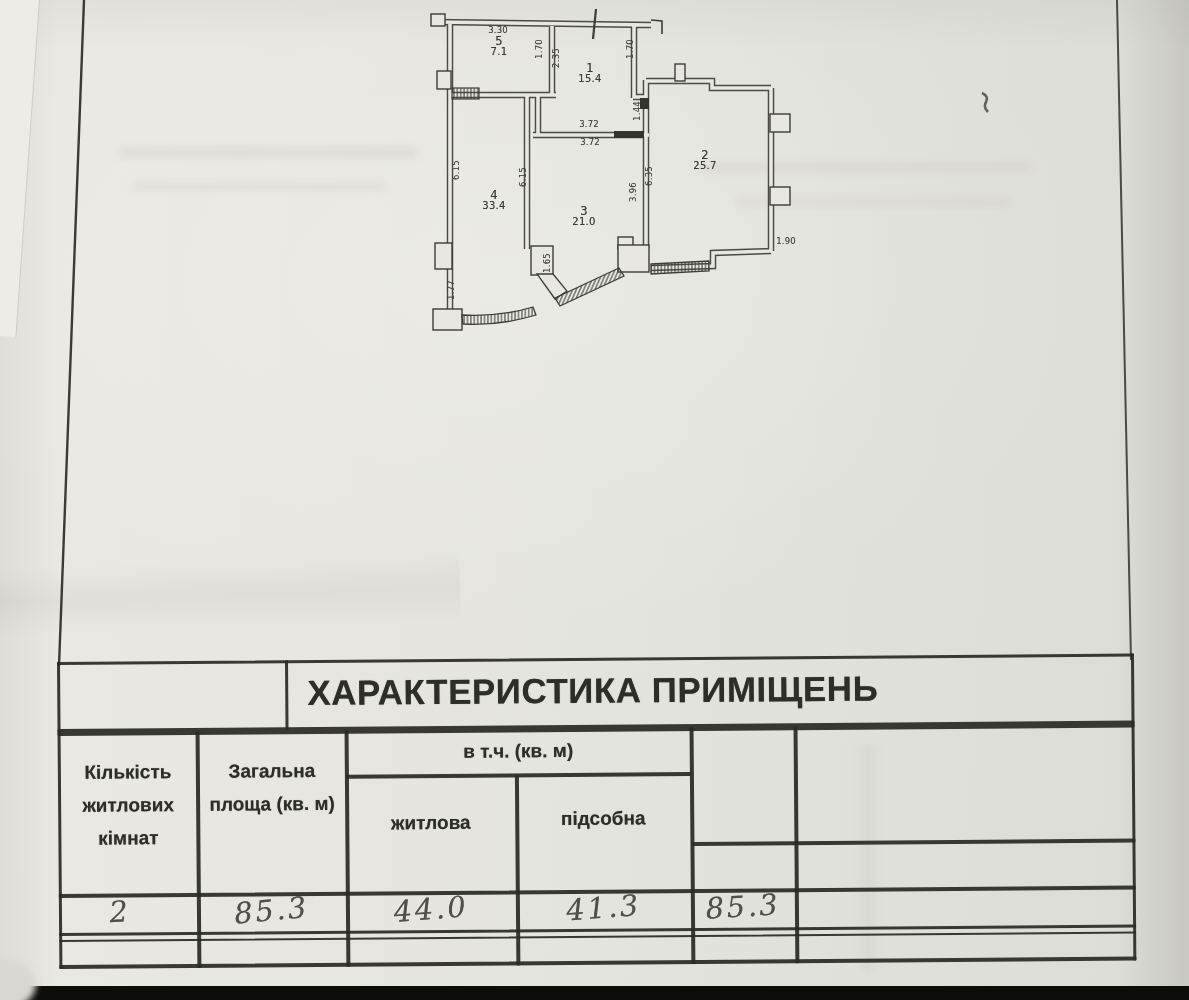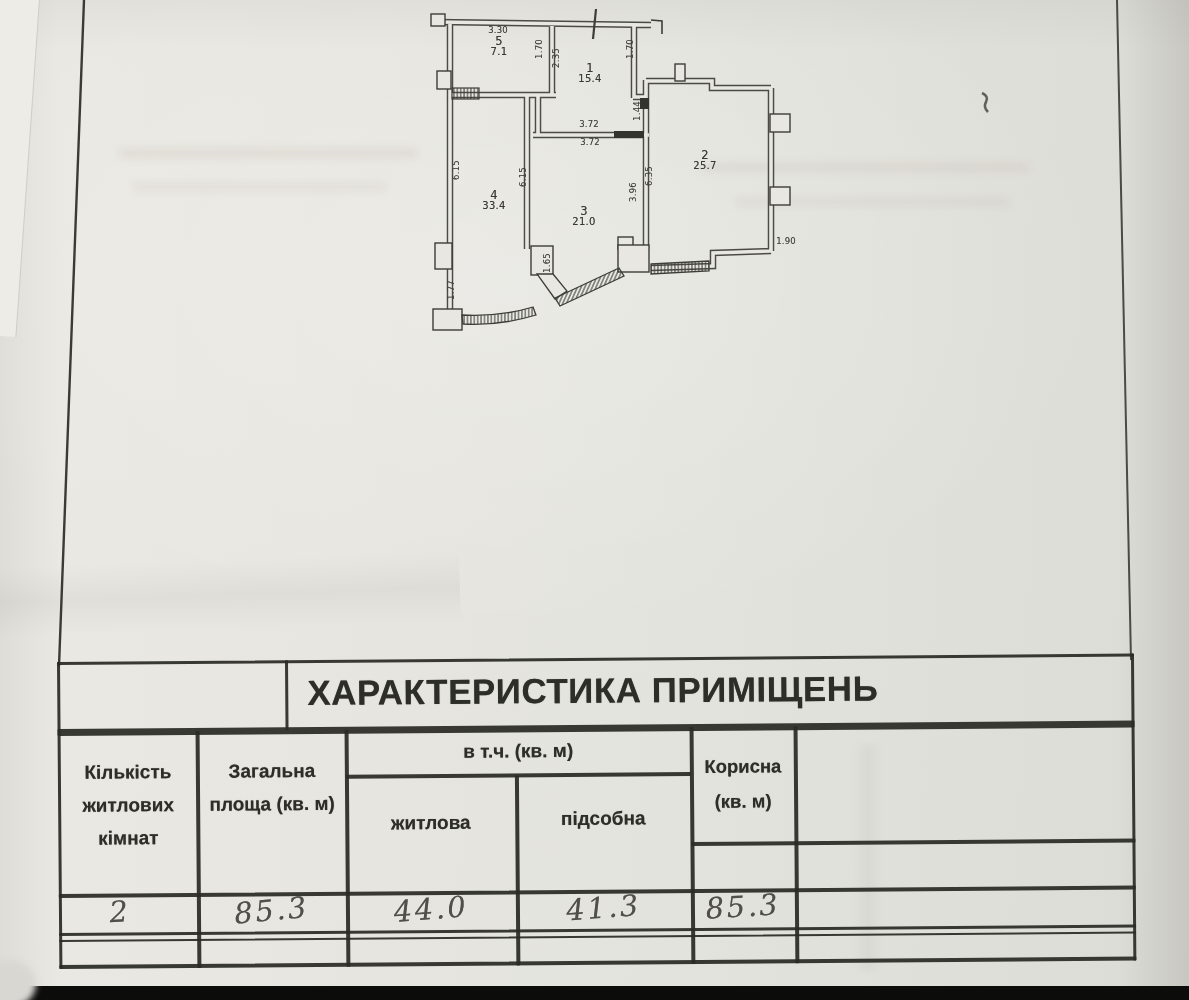--- a/index.html
+++ b/index.html
@@ -178,21 +178,20 @@
   <div class="ln" style="left:457px;top:117px;width:4px;height:190px;"></div>
   <div class="ln" style="left:632px;top:70px;width:3.5px;height:237px;"></div>
   <div class="ln" style="left:736px;top:70px;width:3.5px;height:237px;"></div>
 
   <div class="cellt title">ХАРАКТЕРИСТИКА ПРИМІЩЕНЬ</div>
   <div class="cellt hdr3" style="left:4px;width:132px;">Кількість житлових кімнат</div>
   <div class="cellt hdr3" style="left:148px;width:132px;">Загальна площа (кв. м)</div>
   <div class="cellt grp" style="left:290px;width:341px;">в т.ч. (кв. м)</div>
   <div class="cellt sub" style="left:290px;top:153px;width:165px;">житлова</div>
   <div class="cellt sub" style="left:460px;top:150px;width:170px;">підсобна</div>
-  <div class="cellt kor" style="left:636px;width:98px;">Корисна (кв. м)</div>
 
   <div class="val" style="left:0;width:122px;transform:rotate(-3deg);">2</div>
   <div class="val" style="left:138px;width:149px;transform:rotate(-5deg);">85.3</div>
   <div class="val" style="left:287px;width:170px;transform:rotate(-4deg);">44.0</div>
   <div class="val" style="left:457px;width:175px;transform:rotate(-4deg);">41.3</div>
   <div class="val" style="left:632px;width:104px;transform:rotate(-3deg);">85.3</div>
 </div>
 
 <div class="blackbar"></div>
 <div class="blob"></div>

